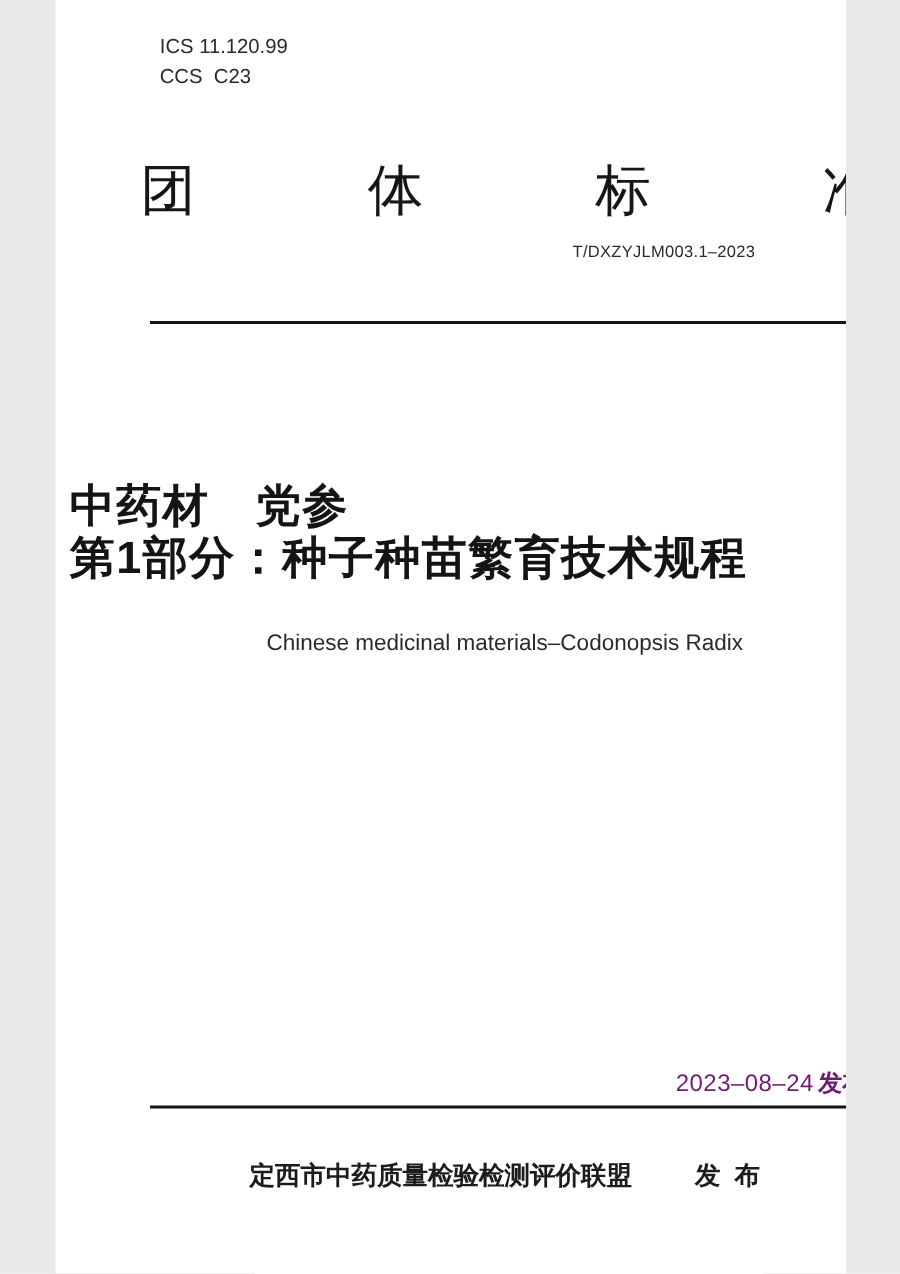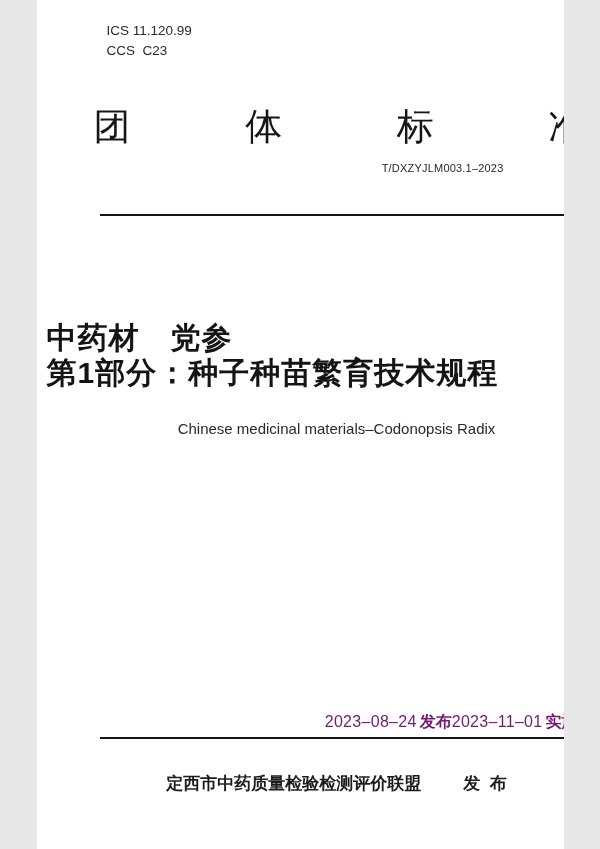--- a/index.html
+++ b/index.html
@@ -147,24 +147,20 @@
 
   <div class="en-title">
     <div>Chinese medicinal materials–Codonopsis Radix</div>
   </div>
 
   <div class="dates-row">
     <div class="date-item">
       <span class="date-value">2023–08–24</span>
       <span class="date-label">发布</span>
     </div>
-    <div class="date-item">
-      <span class="date-value">2023–11–01</span>
-      <span class="date-label">实施</span>
-    </div>
   </div>
 
   <div class="rule rule-bottom"></div>
 
   <div class="publisher-row">
     <span>定西市中药质量检验检测评价联盟</span>
     <span class="pre">发  布</span>
   </div>
 
 </div>

